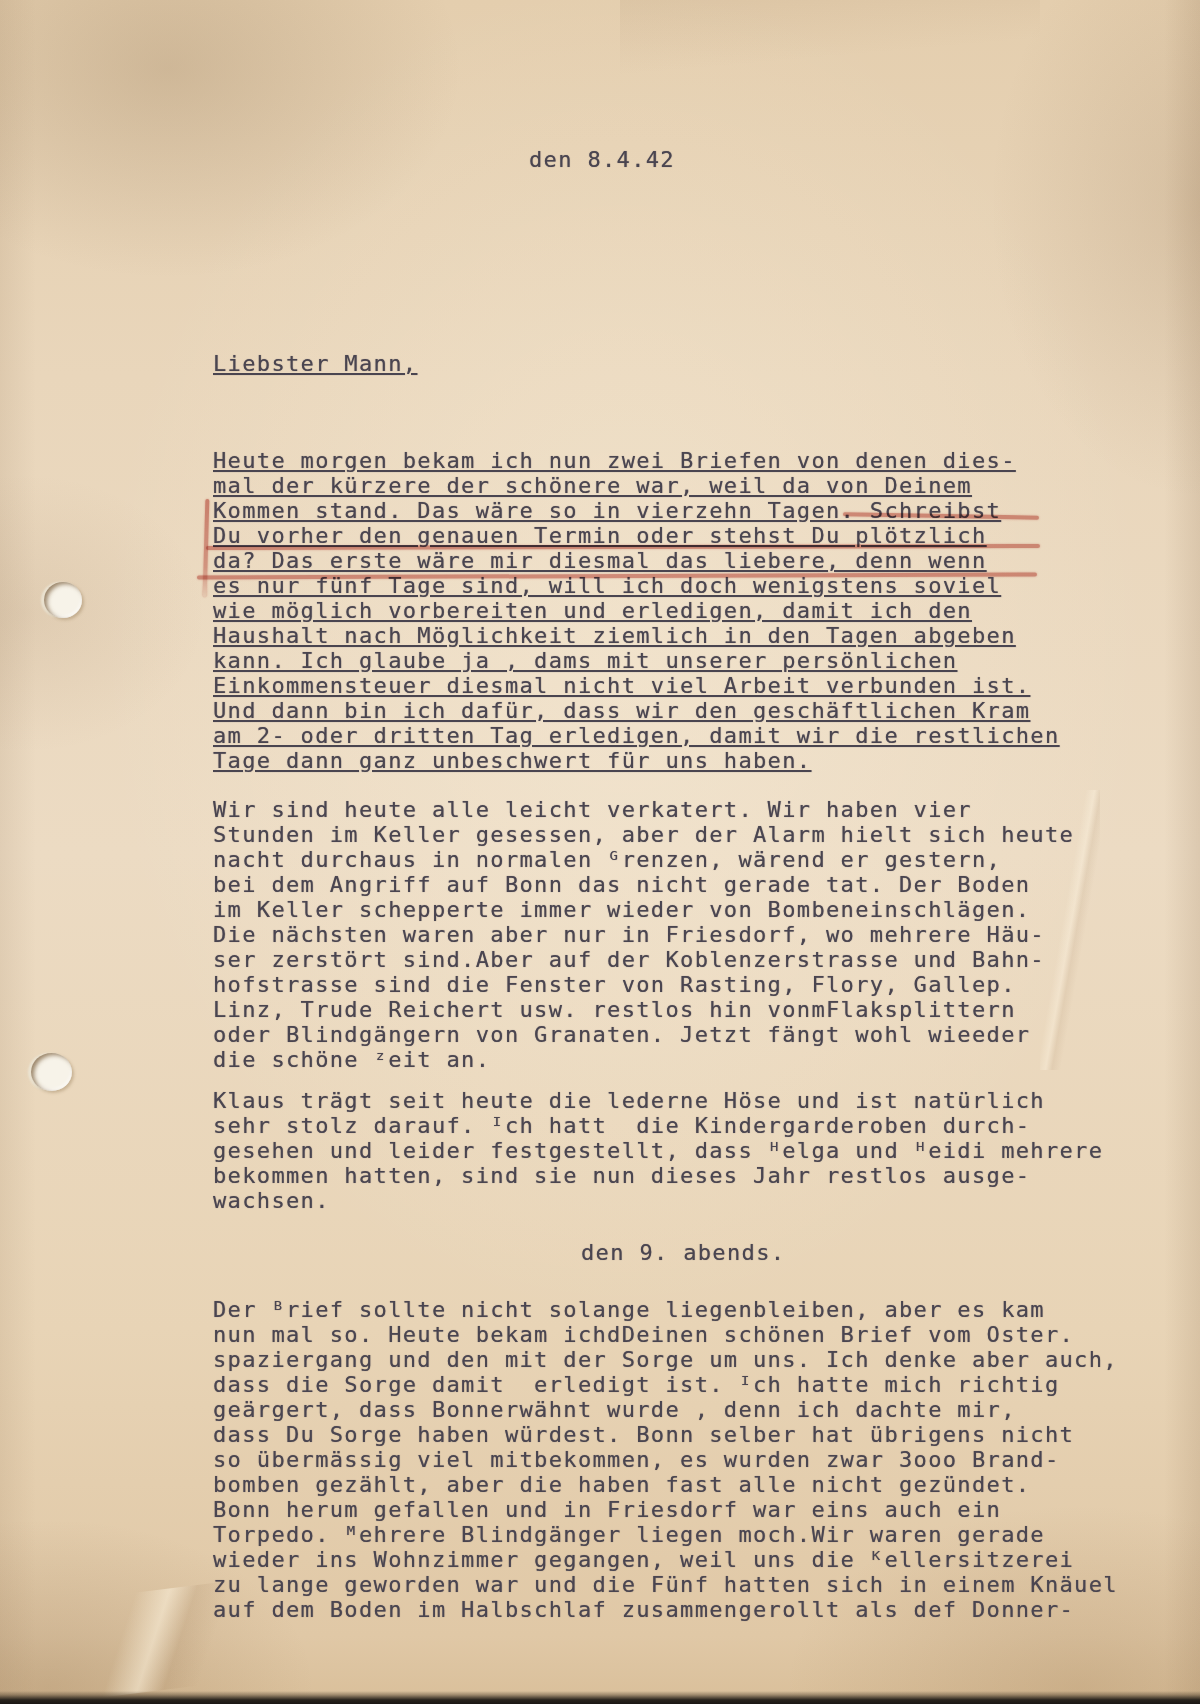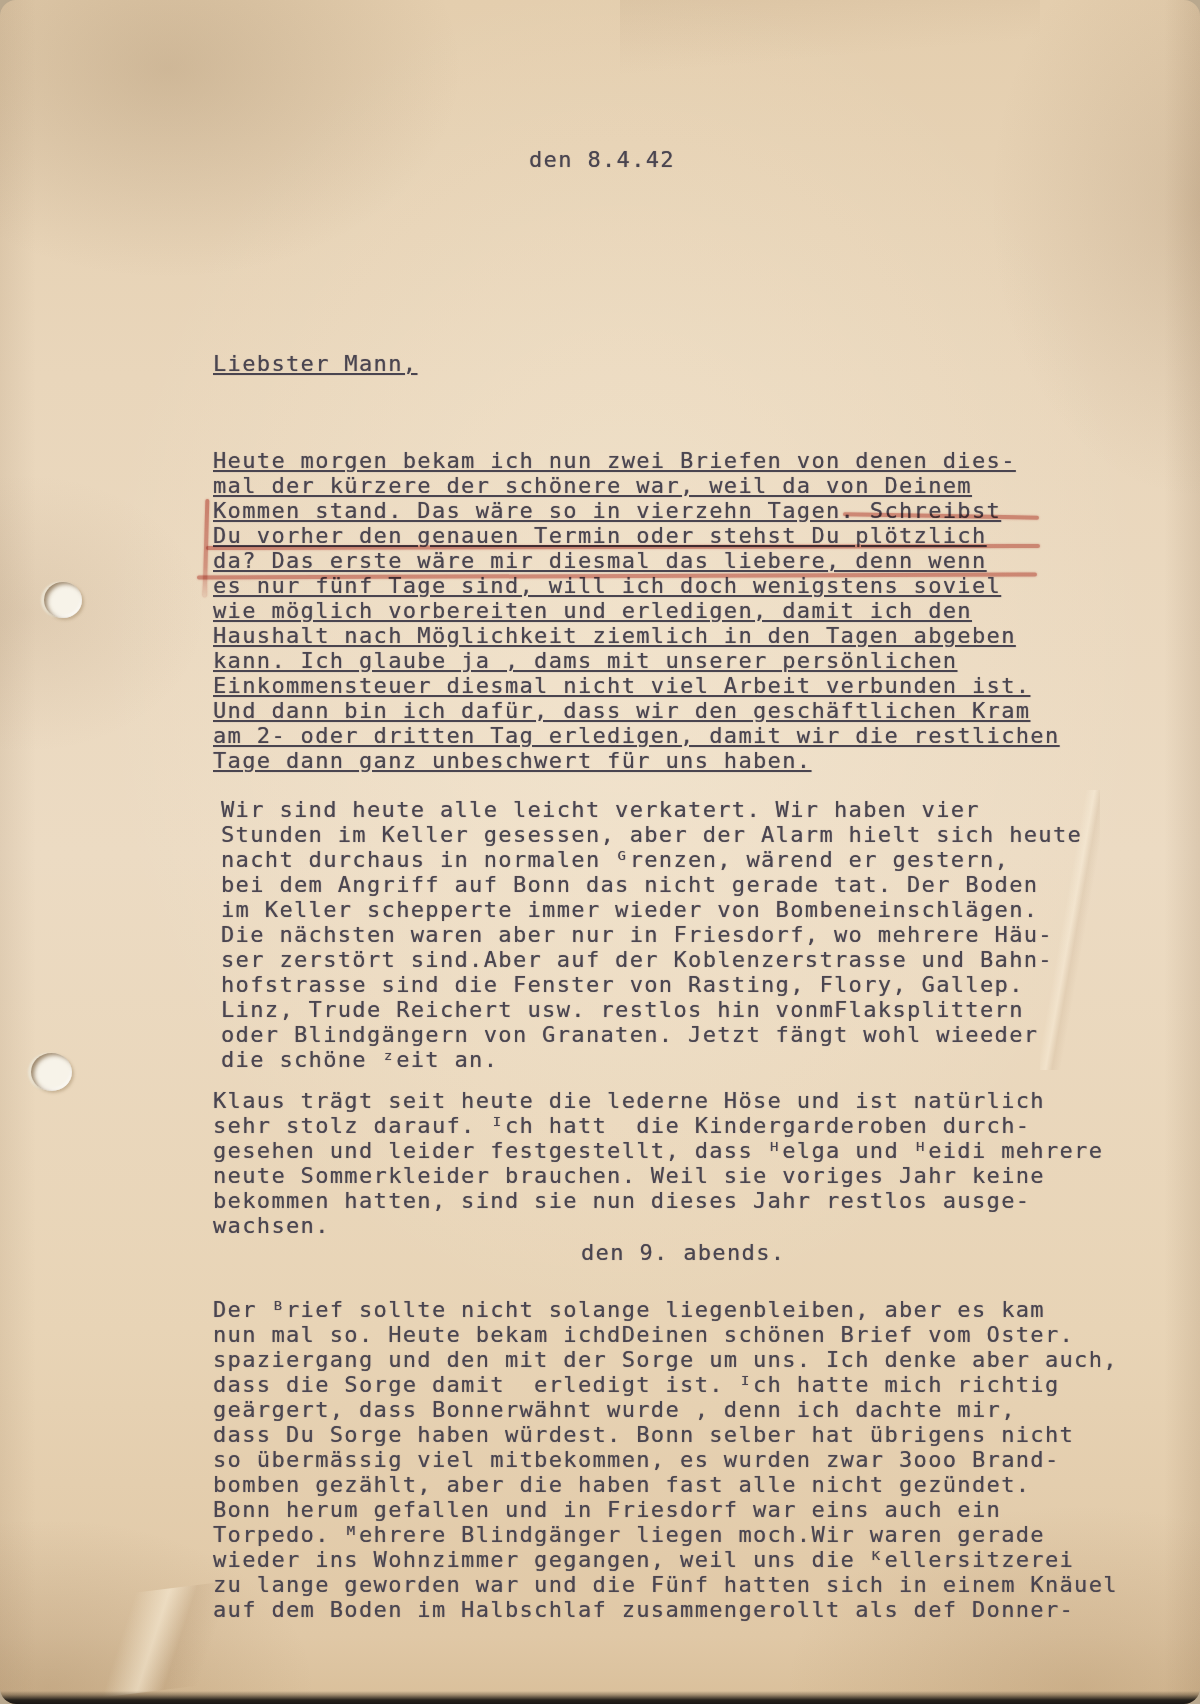--- a/index.html
+++ b/index.html
@@ -11,36 +11,35 @@
     background-color:#e8d4b7;
     background-image:
       radial-gradient(ellipse 420px 300px at 14% 4%,  rgba(116,86,52,0.20), transparent 70%),
       radial-gradient(ellipse 300px 420px at 100% 12%,rgba(126,92,58,0.16), transparent 70%),
       radial-gradient(ellipse 260px 200px at 2% 36%,  rgba(126,92,58,0.10), transparent 70%),
       radial-gradient(ellipse 700px 900px at 52% 38%, rgba(255,248,231,0.30), transparent 75%),
       radial-gradient(ellipse 420px 260px at 90% 99%, rgba(138,100,56,0.20), transparent 70%),
       radial-gradient(ellipse 380px 240px at 4% 99%,  rgba(120,86,50,0.22), transparent 70%),
       linear-gradient(90deg, rgba(120,88,56,0.10) 0%, transparent 3%, transparent 97%, rgba(120,88,56,0.14) 100%),
       linear-gradient(180deg,#e4ceae 0%,#e9d6bb 22%,#ecdbc3 50%,#e8d4b6 78%,#e0c8a6 96%,#d9bf9a 100%);
-    border-radius: 16px;
   }
   .txt{
     position:absolute;
     color:#4a4550;
     font-size:22px;
     line-height:25px;
     letter-spacing:1.35px;
     text-shadow:0 0 1px rgba(74,69,80,0.55), 0.4px 0.4px 0 rgba(74,69,80,0.18);
     z-index:2;
   }
   .tline{white-space:pre;}
   .dateline   {left:529px; top:147px;}
   .salutation {left:213px; top:351px;text-decoration:underline;}
   .para-1     {left:213px; top:448px;text-decoration:underline;}
-  .para-2     {left:213px; top:797px;margin-left:8px;}
+  .para-2     {left:213px; top:797px;}
   .para-3     {left:213px; top:1088px;}
   .interim    {left:557px; top:1240px;margin-left:24px;}
   .para-4     {left:213px; top:1297px;}
 
   .redmark{
     position:absolute;
     background:rgba(199,92,82,0.60);
     box-shadow:0 0 2px rgba(199,92,82,0.45);
     border-radius:2px;
     mix-blend-mode:multiply;
@@ -126,21 +125,20 @@
       <div class="tline">hofstrasse sind die Fenster von Rasting, Flory, Gallep.</div>
       <div class="tline">Linz, Trude Reichert usw. restlos hin vonmFlaksplittern</div>
       <div class="tline">oder Blindgängern von Granaten. Jetzt fängt wohl wieeder</div>
       <div class="tline">die schöne ᶻeit an.</div>
     </div>
 
   <div class="txt para-3">
       <div class="tline">Klaus trägt seit heute die lederne Höse und ist natürlich</div>
       <div class="tline">sehr stolz darauf. ᴵch hatt  die Kindergarderoben durch-</div>
       <div class="tline">gesehen und leider festgestellt, dass ᴴelga und ᴴeidi mehrere</div>
-      <div class="tline">neute Sommerkleider brauchen. Weil sie voriges Jahr keine</div>
       <div class="tline">bekommen hatten, sind sie nun dieses Jahr restlos ausge-</div>
       <div class="tline">wachsen.</div>
     </div>
 
   <div class="txt interim">den 9. abends.</div>
 
   <div class="txt para-4">
       <div class="tline">Der ᴮrief sollte nicht solange liegenbleiben, aber es kam</div>
       <div class="tline">nun mal so. Heute bekam ichdDeinen schönen Brief vom Oster.</div>
       <div class="tline">spaziergang und den mit der Sorge um uns. Ich denke aber auch,</div>

